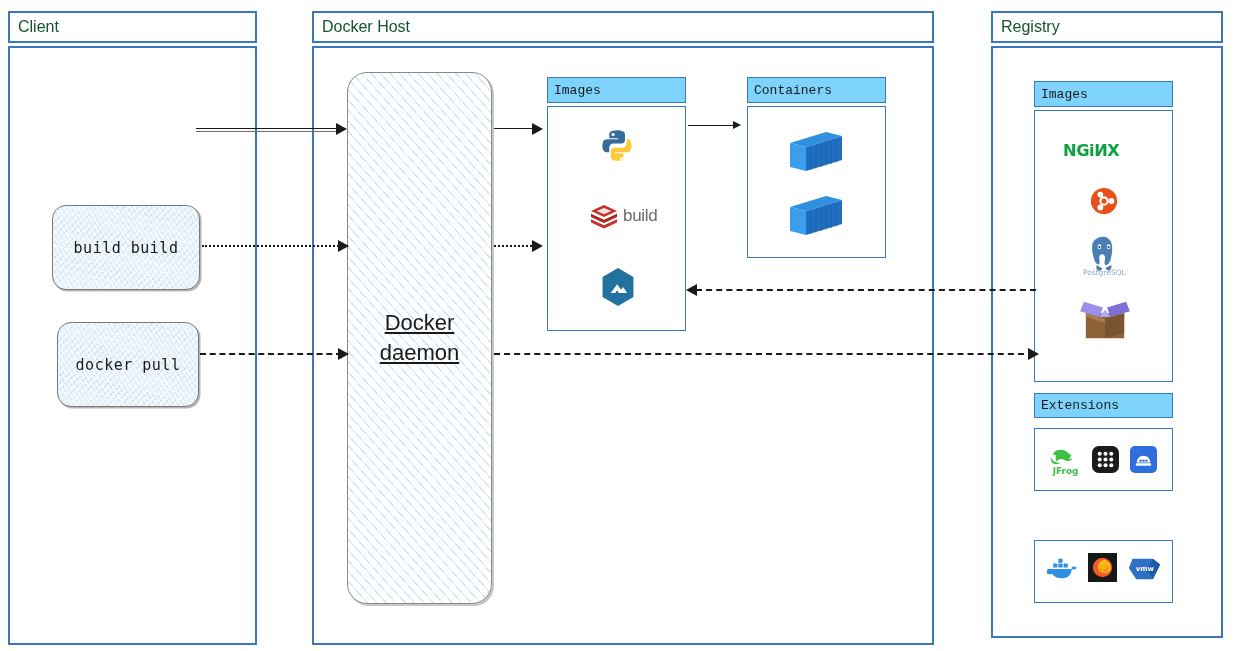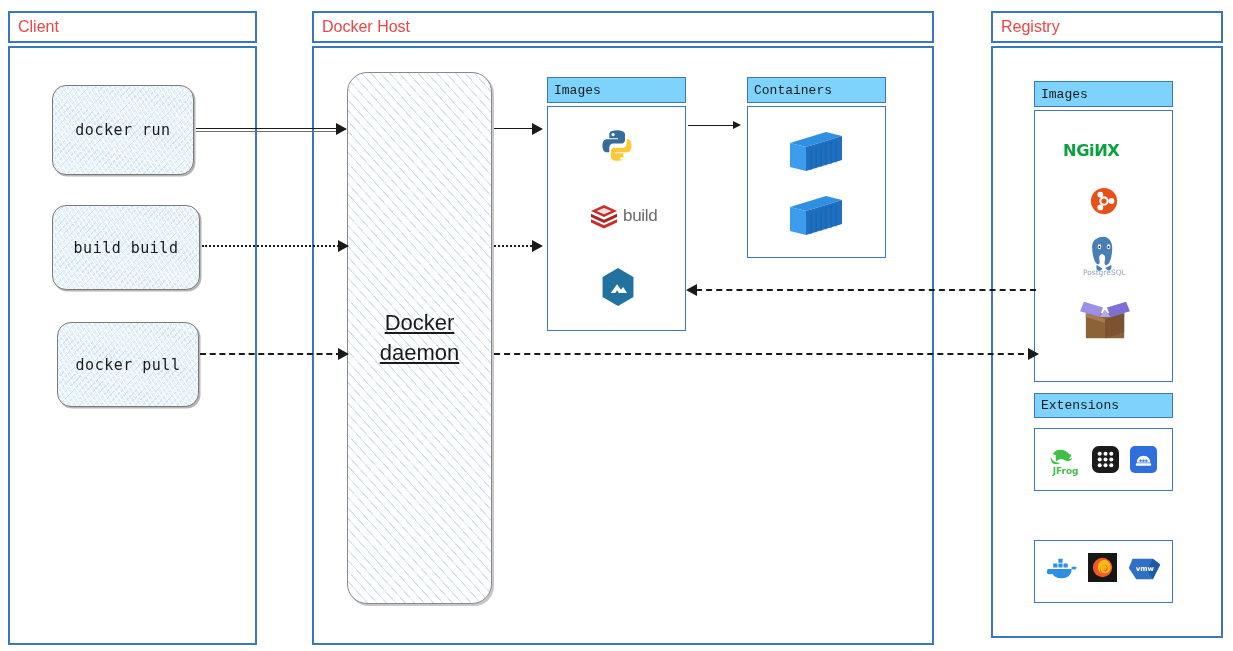--- a/index.html
+++ b/index.html
@@ -18,21 +18,21 @@
     overflow: hidden;
   }
   
   .panel-header {
     position: absolute;
     box-sizing: border-box;
     border: 2px solid #3b77bc;
     background: #ffffff;
     display: flex;
     align-items: center;
-    color: #ef4444;
+    color: #14532d;
   }
   .panel-header .hdr-text {
     padding-left: 8px;
     font-size: 16px;
     line-height: 1;
     white-space: nowrap;
   }
   .panel-body {
     position: absolute;
     box-sizing: border-box;
@@ -137,23 +137,20 @@
 </head>
 <body>
 
 <div id="canvas">
 
   <div class="panel-header" style="left:8px; top:11px; width:249px; height:32px;">
     <span class="hdr-text">Client</span>
   </div>
   <div class="panel-body" style="left:8px; top:46px; width:249px; height:599px;"></div>
 
-  <div class="cmd-box" style="left:52px; top:85px; width:142px; height:90px;">
-    <span class="cmd-text">docker run</span>
-  </div>
   <div class="cmd-box" style="left:52px; top:205px; width:148px; height:85px;">
     <span class="cmd-text">build build</span>
   </div>
   <div class="cmd-box" style="left:57px; top:322px; width:142px; height:85px;">
     <span class="cmd-text">docker pull</span>
   </div>
 
   <div class="panel-header" style="left:312px; top:11px; width:622px; height:32px;">
     <span class="hdr-text">Docker Host</span>
   </div>

